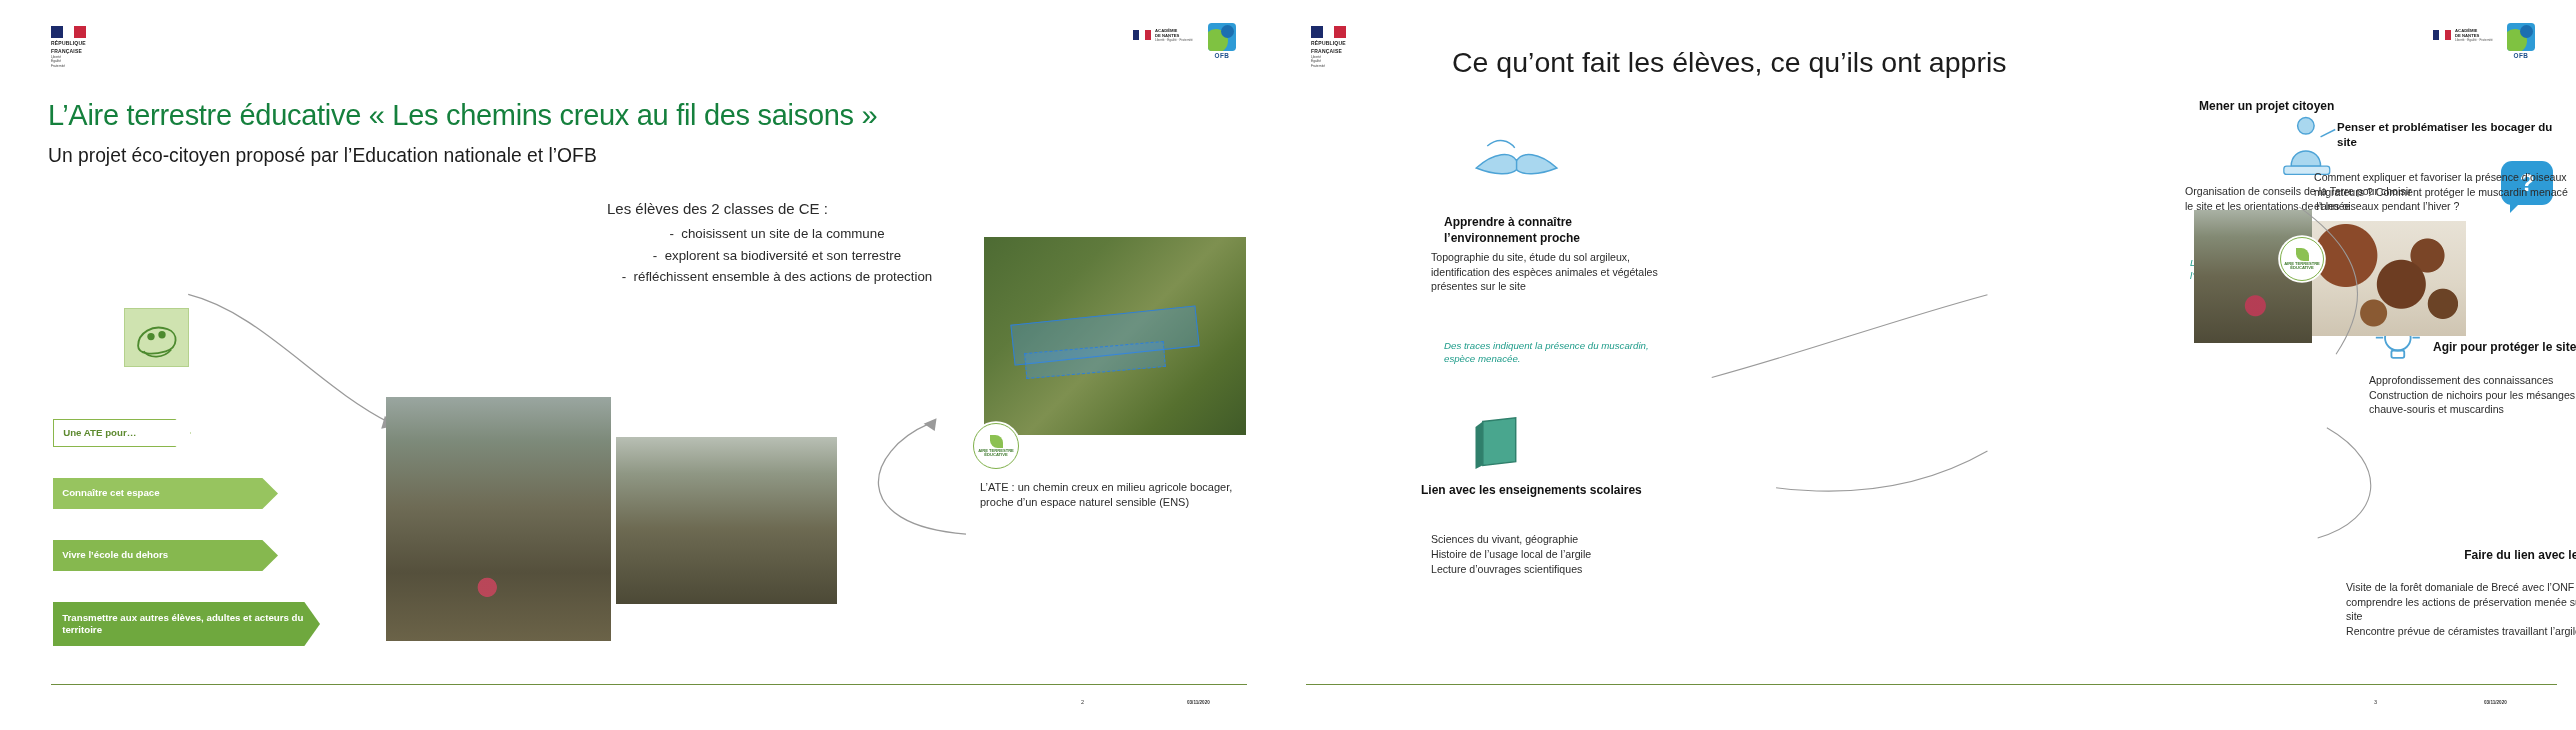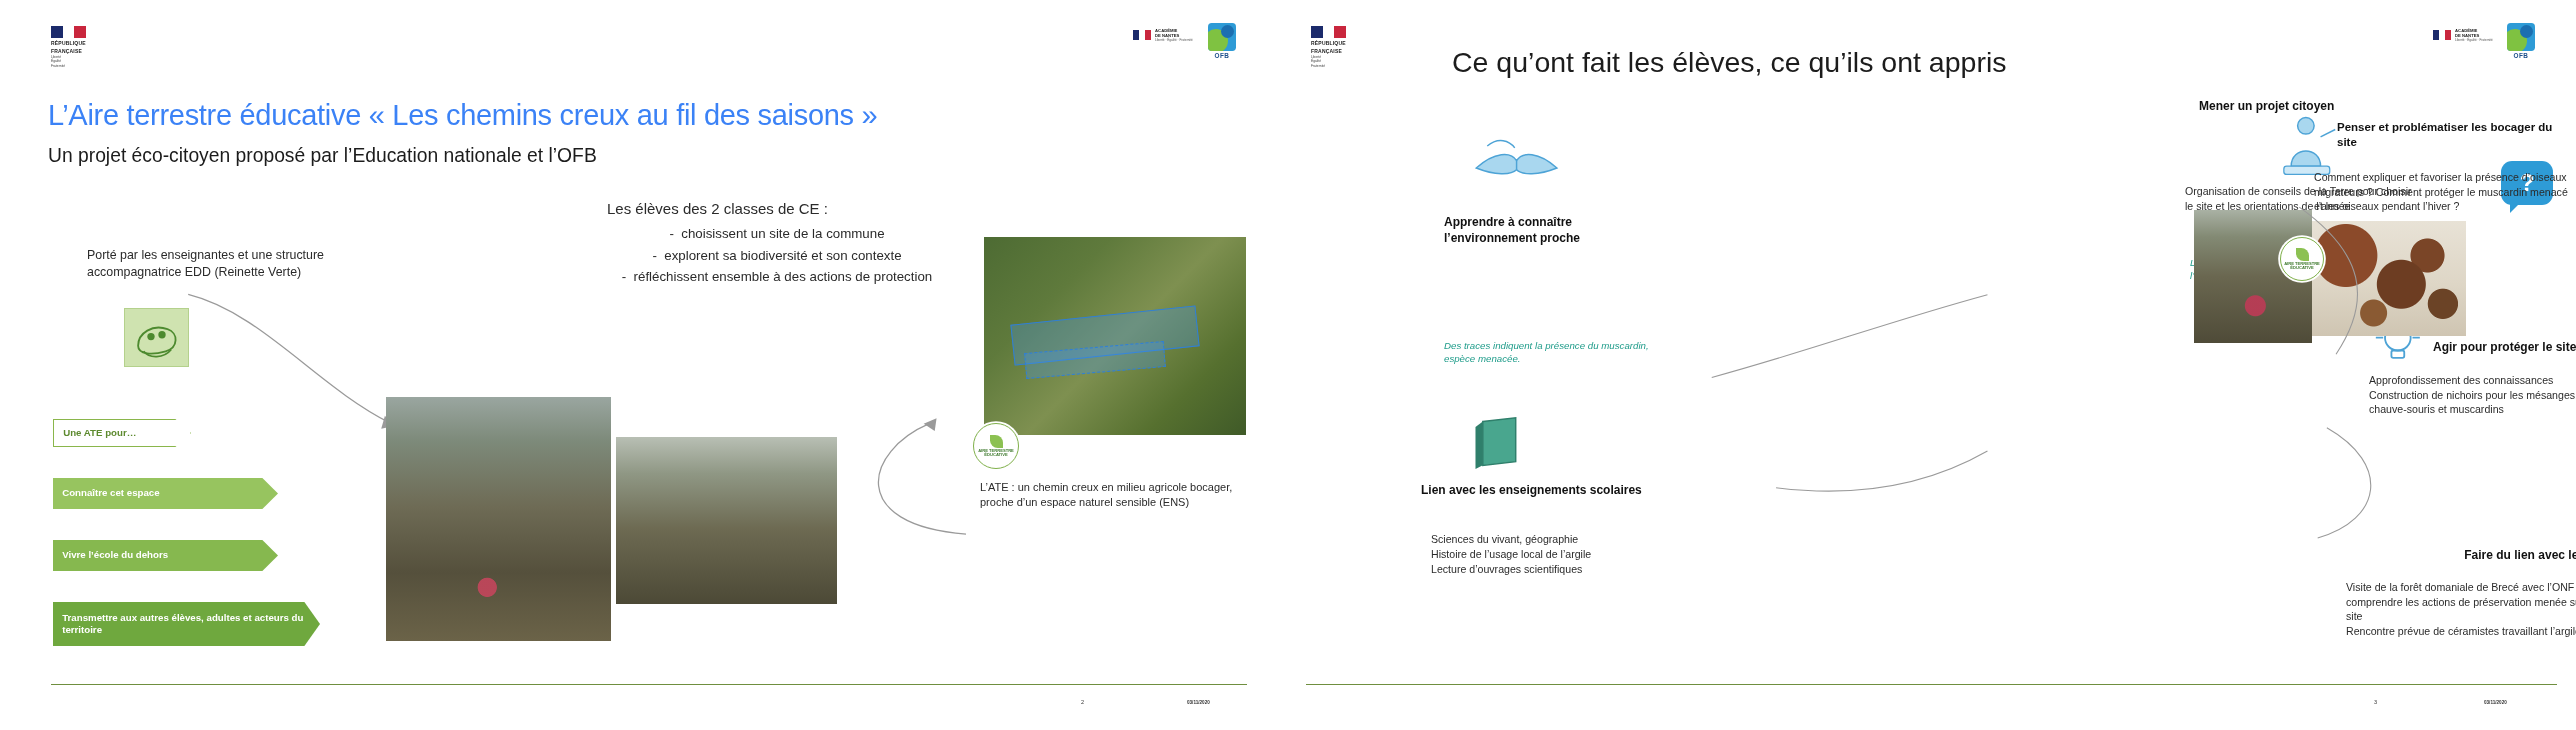--- a/index.html
+++ b/index.html
@@ -35,21 +35,21 @@
   .acad-sub{font-size:3.1px;color:#555;line-height:1.25;}
 
   .ofb-logo{position:absolute;display:flex;flex-direction:column;align-items:center;}
   .ofb-mark{width:28px;height:28px;border-radius:3.7px;background:#2e9bd6;position:relative;overflow:hidden;}
   .ofb-mark::before{content:"";position:absolute;left:-3.7px;top:5.5px;width:24px;height:24px;border-radius:50%;background:#7fc241;}
   .ofb-mark::after{content:"";position:absolute;right:1.8px;top:1.8px;width:13px;height:13px;border-radius:50%;background:#1c6fb0;}
   .ofb-text{font-size:6.4px;font-weight:bold;color:#1d4f8b;letter-spacing:0.5px;margin-top:0.9px;}
 
   
   .title-main{
-    position:absolute;font-size:29px;font-weight:normal;color:#3b82f6;
+    position:absolute;font-size:29px;font-weight:normal;color:#15803d;
     letter-spacing:-0.3px;white-space:nowrap;
   }
   .title-sub{
     position:absolute;font-size:19.3px;color:#1c1c1c;white-space:nowrap;
   }
   .title-right{
     position:absolute;font-size:28.5px;color:#1c1c1c;white-space:nowrap;
   }
 
   
@@ -174,41 +174,40 @@
   </div>
 
   <div class="ofb-logo" style="left:1208px;top:23px;">
     <div class="ofb-mark"></div>
     <div class="ofb-text">OFB</div>
   </div>
 
   <div class="title-main" style="left:48px;top:99px;">L’Aire terrestre éducative « Les chemins creux au fil des saisons »</div>
   <div class="title-sub" style="left:48px;top:145px;">Un projet éco-citoyen proposé par l’Education nationale et l’OFB</div>
 
-  <div class="tblock tcenter" style="left:87px;top:247px;width:304px;font-size:12.4px;line-height:1.35;">Porté par les enseignantes et une structure accompagnatrice EDD (Reinette Verte)</div>
 
   <div class="photo" style="left:124px;top:308px;width:63px;height:57px;background:#cfe3b0;border:0.9px solid #b4d18c;">
     <svg width="63" height="57" viewBox="0 0 68 62">
       <path d="M14 40 C14 26, 30 16, 46 22 C58 26, 58 42, 44 46 C30 50, 14 50, 14 40 Z" fill="none" stroke="#4d8a2f" stroke-width="2"></path>
       <circle cx="28" cy="30" r="4" fill="#4d8a2f"></circle>
         <circle cx="40" cy="28" r="4" fill="#4d8a2f"></circle>
       <path d="M20 46 C26 54, 42 54, 50 44" fill="none" stroke="#4d8a2f" stroke-width="2"></path>
     </svg>
   </div>
 
   <svg class="icon" style="left:179px;top:276px;" width="239" height="184" viewBox="0 0 260 200">
     <path d="M10 20 C90 40, 150 120, 230 160" fill="none" stroke="#9a9a9a" stroke-width="1.4"></path>
     <path d="M224 152 L234 163 L220 166 Z" fill="#9a9a9a"></path>
   </svg>
 
   <div class="tblock tcenter" style="left:607px;top:198px;width:331px;font-size:15px;line-height:1.4;">Les élèves des 2 classes de CE :</div>
   <div class="tblock" style="left:607px;top:225px;width:340px;font-size:13.3px;line-height:1.42;text-align:center;">
     <ul class="bullets" style="list-style:none;padding:0;margin:0;">
       <li>-&nbsp; <span>choisissent un site de la commune</span></li>
-      <li>-&nbsp; <span>explorent sa biodiversité et son contexte</span></li>
+      <li>-&nbsp; <span>explorent sa biodiversité et son terrestre</span></li>
       <li>-&nbsp; <span>réfléchissent ensemble à des actions de protection</span></li>
     </ul>
   </div>
 
   <div class="photo ph-aerial" style="left:984px;top:237px;width:262px;height:198px;">
     <div class="plot" style="left:28px;top:78px;width:184px;height:39px;transform:rotate(-6deg);"></div>
     <div class="plot" style="left:41px;top:110px;width:138px;height:24px;transform:rotate(-5deg);border-style:dashed;"></div>
   </div>
 
   <div class="stamp" style="left:973px;top:423px;width:44px;height:44px;">
@@ -289,20 +288,21 @@
   </div>
 
   <div class="title-right" style="left:164px;top:46px;">Ce qu’ont fait les élèves, ce qu’ils ont appris</div>
 
   <svg class="icon" style="left:179px;top:124px;" width="101" height="66" viewBox="0 0 110 72">
     <path d="M10 48 C30 30, 48 30, 54 40 C60 30, 78 30, 98 48 C78 56, 60 56, 54 50 C48 56, 30 56, 10 48 Z" fill="#a9d7ef" stroke="#4da3d6" stroke-width="1.6"></path>
     <path d="M54 40 L54 50" stroke="#4da3d6" stroke-width="1.6"></path>
     <path d="M22 24 C34 14, 46 18, 52 26" fill="none" stroke="#4da3d6" stroke-width="1.6"></path>
   </svg>
   <div class="tblock tcenter thead" style="left:156px;top:215px;width:207px;font-size:12px;line-height:1.3;color:#111;">Apprendre à connaître l’environnement proche</div>
+  <div class="tblock tcenter" style="left:143px;top:250px;width:248px;font-size:10.6px;line-height:1.38;">Topographie du site, étude du sol argileux, identification des espèces animales et végétales présentes sur le site</div>
   <div class="tblock tcenter green-note" style="left:156px;top:339px;width:230px;font-size:9.7px;line-height:1.35;">Des traces indiquent la présence du muscardin, espèce menacée.</div>
 
   <svg class="icon" style="left:983px;top:109px;" width="78" height="74" viewBox="0 0 85 80">
     <circle cx="38" cy="18" r="9" fill="#a9d7ef" stroke="#4da3d6" stroke-width="1.6"></circle>
     <path d="M22 62 C22 40, 54 40, 54 62 Z" fill="#a9d7ef" stroke="#4da3d6" stroke-width="1.6"></path>
     <rect x="14" y="62" width="50" height="9" rx="3" fill="#cfe9f7" stroke="#4da3d6" stroke-width="1.4"></rect>
     <path d="M54 30 L70 22" stroke="#4da3d6" stroke-width="1.6"></path>
   </svg>
   <div class="tblock tcenter thead" style="left:911px;top:99px;width:212px;font-size:12px;color:#111;">Mener un projet citoyen</div>
   <div class="tblock tcenter" style="left:897px;top:184px;width:230px;font-size:10.6px;line-height:1.38;">Organisation de conseils de la Terre pour choisir le site et les orientations de l’année</div>

